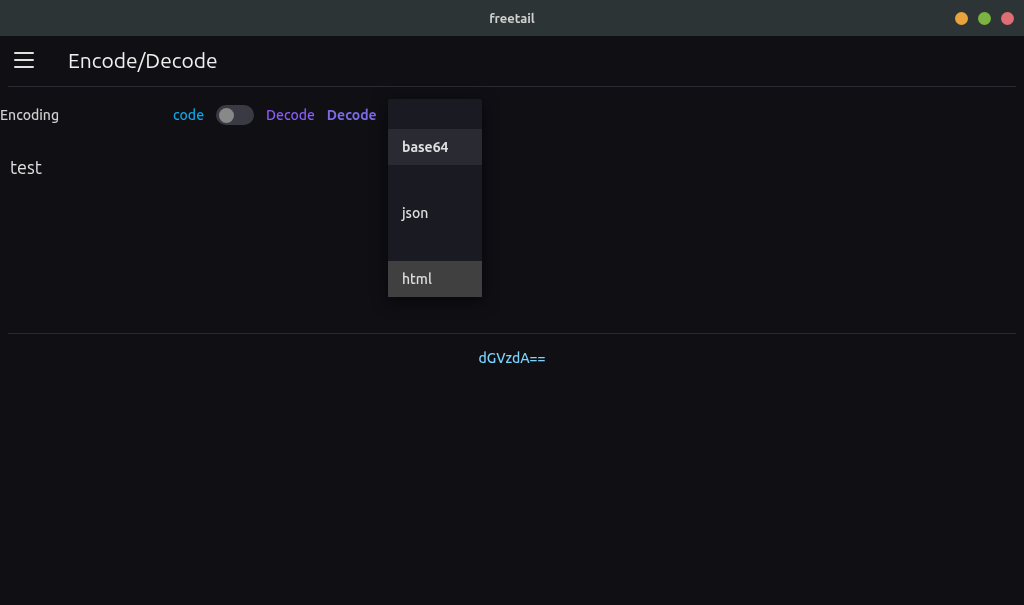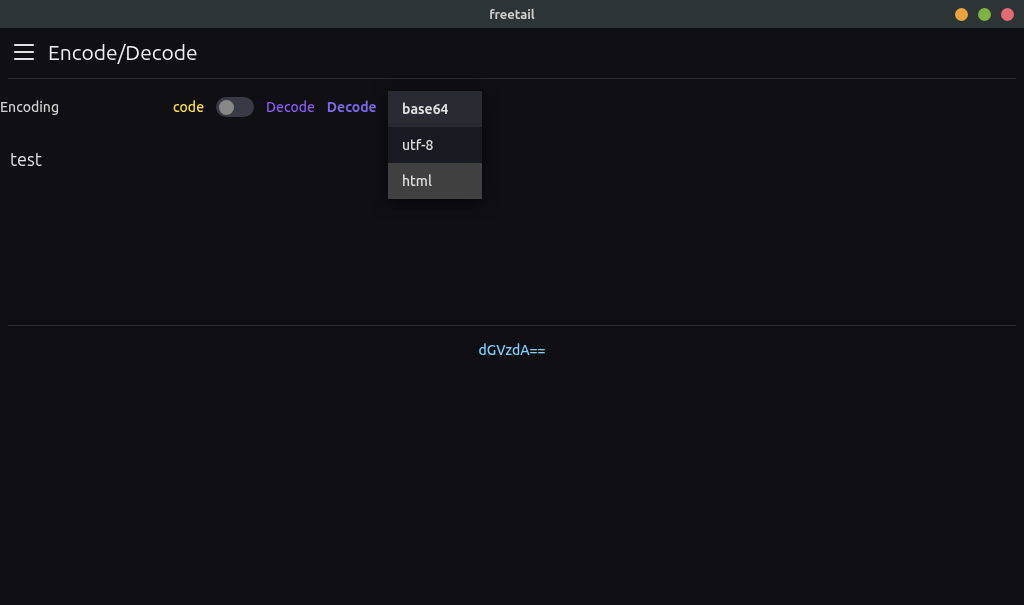--- a/index.html
+++ b/index.html
@@ -10,21 +10,21 @@
     body {
       font-family: 'Ubuntu', 'Segoe UI', sans-serif;
       background: #0f0f14;
       color: #e0e0e0;
       width: 1024px;
       height: 605px;
       overflow: hidden;
     }
     .titlebar {
       background: #2d3436;
-      height: 28px;
+      height: 36px;
       display: flex;
       align-items: center;
       justify-content: center;
       position: relative;
     }
     .titlebar-text {
       font-size: 13px;
       font-weight: 600;
       color: #d0d0d0;
     }
@@ -39,21 +39,21 @@
       height: 13px;
       border-radius: 50%;
     }
     .wb-min { background: #e8a33d; }
     .wb-max { background: #7cb342; }
     .wb-close { background: #e06c75; }
     .header {
       display: flex;
       align-items: center;
       padding: 12px 14px 14px 14px;
-      gap: 14px;
+      gap: 34px;
     }
     .hamburger {
       width: 20px;
       height: 16px;
       display: flex;
       flex-direction: column;
       justify-content: space-between;
       cursor: pointer;
     }
     .hamburger div {
@@ -104,39 +104,40 @@
     .convert-link {
       color: #7c6ae8;
       font-weight: 600;
       cursor: pointer;
     }
     .encoding-label {
       color: #d0d0d0;
       font-weight: 500;
     }
     .encode-text-right {
-      color: #fde047;
+      color: #0ea5e9;
       font-weight: 500;
     }
     .dropdown {
       position: absolute;
       top: 12px;
       left: 388px;
       width: 94px;
       background: #1a1a22;
       box-shadow: 0 4px 16px rgba(0,0,0,0.5);
       border-radius: 2px;
       z-index: 10;
     }
     .dropdown-item {
       padding: 10px 14px;
       font-size: 14px;
       color: #e0e0e0;
       cursor: pointer;
       font-weight: 500;
+      margin-top: 30px;
     }
     .dropdown-item.selected {
       background: #2a2a33;
       font-weight: 700;
     }
     .dropdown-item.hovered {
       background: #404040;
     }
     .input-area {
       padding: 14px 10px;
@@ -183,21 +184,21 @@
   <span class="toolbar-spacer"></span>
   <span class="encode-text-right">code</span>
   <div class="toggle">
     <div class="toggle-knob"></div>
   </div>
   <span class="toolbar-label">Decode</span>
   <span class="convert-link">Decode</span>
 
   <div class="dropdown">
     <div class="dropdown-item selected">base64</div>
-    <div class="dropdown-item">utf-8</div>
+    <div class="dropdown-item">json</div>
     <div class="dropdown-item hovered">html</div>
   </div>
 </div>
 
 <div class="input-area">test</div>
 
 <div class="divider"></div>
 
 <div class="output-area">dGVzdA==</div>
 

